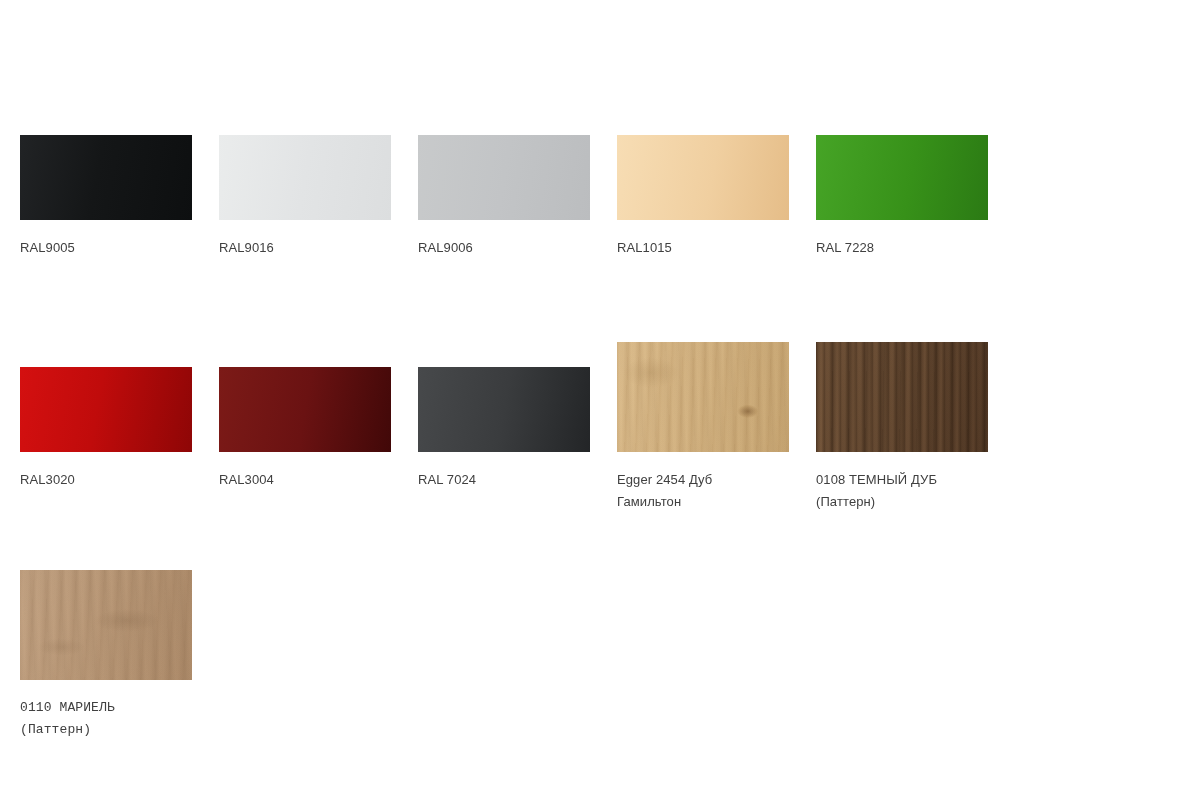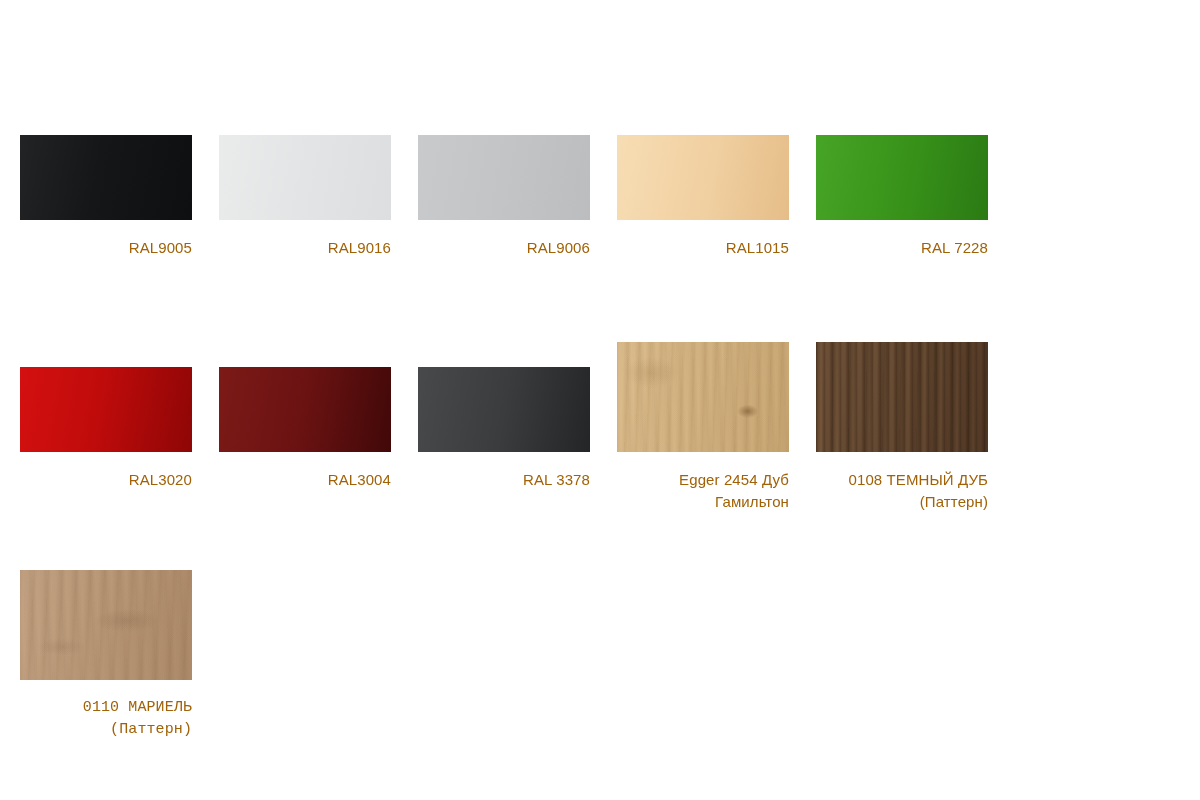--- a/index.html
+++ b/index.html
@@ -49,24 +49,24 @@
     width: 172px;
     display: block;
   }
 
   .chip.solid  { height: 85px; }
   .chip.wood   { height: 110px; }
 
   .label {
     width: 172px;
     margin-top: 17px;
-    text-align: right;
-    font-size: 15px;
+    text-align: left;
+    font-size: 13px;
     line-height: 22px;
-    color: #a16207;
+    color: #404040;
     letter-spacing: 0.1px;
     white-space: pre-line;
   }
 </style>
 </head>
 <body>
 
 <div class="palette">
   <div class="swatch-row row-1">
       <div class="cell">
@@ -110,21 +110,21 @@
       <div class="cell">
         <div class="chip-box">
           <div class="chip solid" style="background: linear-gradient(100deg, rgb(124, 26, 23) 0%, rgb(106, 18, 18) 50%, rgb(65, 8, 8) 100%);"></div>
         </div>
         <div class="label">RAL3004</div>
       </div>
       <div class="cell">
         <div class="chip-box">
           <div class="chip solid" style="background: linear-gradient(100deg, rgb(71, 73, 75) 0%, rgb(58, 60, 62) 50%, rgb(35, 37, 39) 100%);"></div>
         </div>
-        <div class="label">RAL 3378</div>
+        <div class="label">RAL 7024</div>
       </div>
       <div class="cell">
         <div class="chip-box">
           <div class="chip wood" style="background: repeating-linear-gradient(92deg, rgba(150, 110, 60, 0.16) 0px, rgba(150, 110, 60, 0.03) 3px, rgba(210, 175, 125, 0) 7px, rgba(160, 120, 70, 0.13) 11px), repeating-linear-gradient(88deg, rgba(120, 85, 45, 0.1) 0px, rgba(120, 85, 45, 0) 5px, rgba(120, 85, 45, 0.08) 13px), radial-gradient(14px 9px at 76% 63%, rgba(105, 70, 35, 0.55) 0%, rgba(150, 110, 60, 0.18) 60%, rgba(0, 0, 0, 0) 75%), radial-gradient(40px 22px at 20% 28%, rgba(130, 95, 50, 0.16) 0%, rgba(0, 0, 0, 0) 70%), linear-gradient(100deg, rgb(220, 189, 141) 0%, rgb(212, 180, 131) 45%, rgb(201, 168, 117) 100%);"></div>
         </div>
         <div class="label">Egger 2454 Дуб
 Гамильтон</div>
       </div>
       <div class="cell">
         <div class="chip-box">

